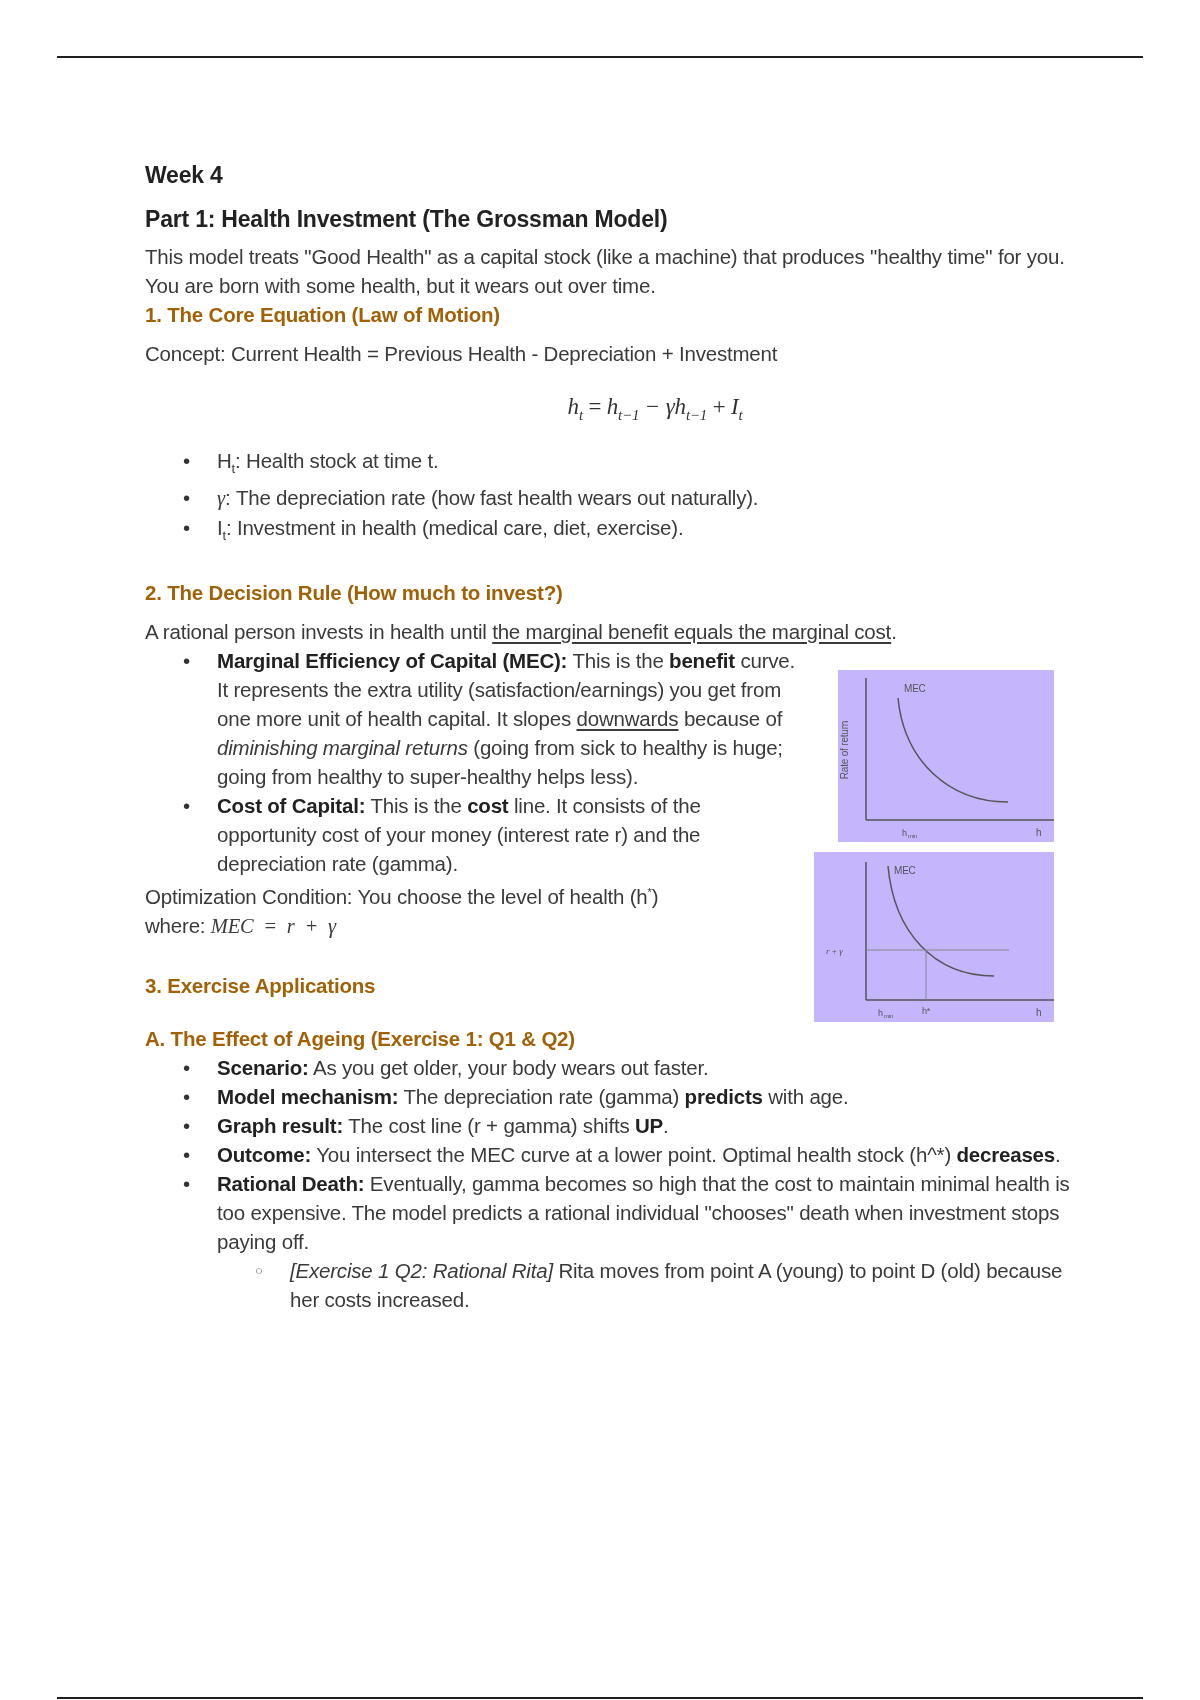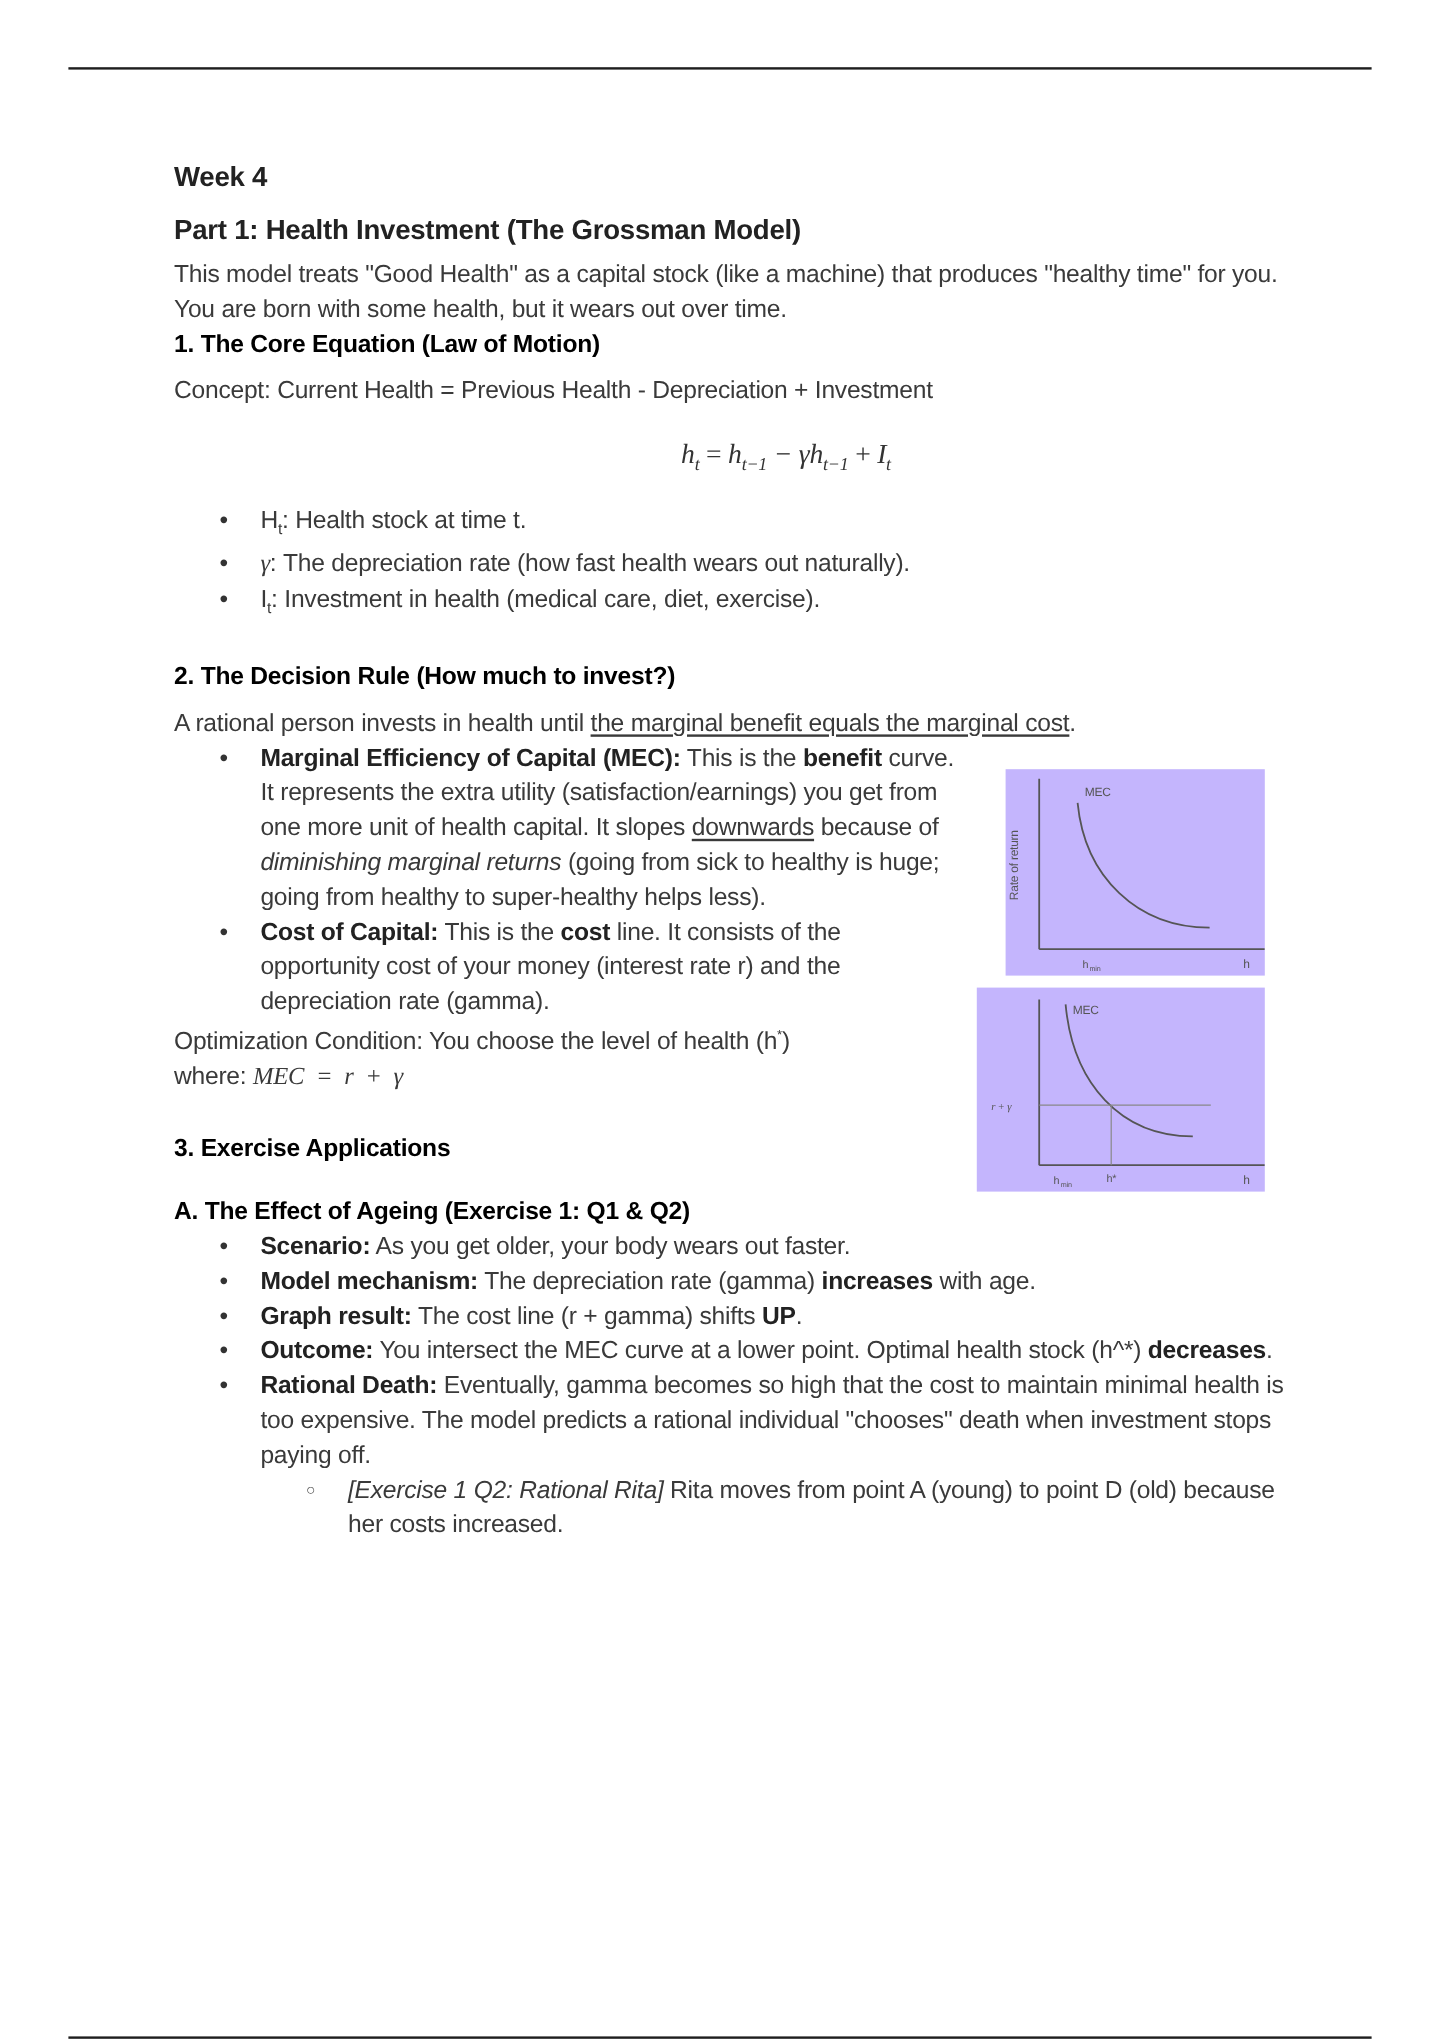--- a/index.html
+++ b/index.html
@@ -1,24 +1,24 @@
 <!DOCTYPE html>
 <html><head>
 <meta charset="utf-8">
 <style>
   html, body { margin:0; padding:0; background:#ffffff; }
   body { width:1200px; height:1700px; position:relative; overflow:hidden;
          font-family:"Liberation Sans", sans-serif; color:#3a3a3a; }
   .rule { position:absolute; left:57px; width:1086px; height:2px; background:#1e1e1e; }
   .rule.top { top:56px; }
   .rule.bottom { top:1697px; }
-  .content { position:absolute; left:145px; top:132px; width:950px; font-size:20.5px; line-height:29px; letter-spacing:-0.2px; }
+  .content { position:absolute; left:145px; top:160px; width:950px; font-size:20.5px; line-height:29px; letter-spacing:-0.2px; }
   .h-week { font-weight:bold; font-size:23px; color:#222; margin:0 0 14px 0; line-height:30px; }
   .h-part { font-weight:bold; font-size:23px; color:#222; margin:0 0 8px 0; line-height:30px; }
-  .h-sub { font-weight:bold; font-size:20.5px; color:#000000; margin:0; }
+  .h-sub { font-weight:bold; font-size:20.5px; color:#a16207; margin:0; }
   p { margin:0; }
   .mb10 { margin-bottom:10px; }
   .equation { text-align:center; font-family:"Liberation Serif", serif; font-style:italic; font-size:23px; color:#333; margin:24px 0 16px 0; padding-left:70px; }
   .equation sub { font-size:15px; }
   ul { margin:0; padding:0; list-style:none; }
   ul.bul li { position:relative; padding-left:72px; }
   ul.bul li::before { content:"•"; position:absolute; left:38px; top:0; color:#333; }
   ul.sub li { position:relative; padding-left:145px; }
   ul.sub li::before { content:"○"; position:absolute; left:110px; top:0; font-size:13px; color:#555; }
   b { color:#222; }
@@ -96,21 +96,21 @@
         <text x="222" y="164" font-size="10" fill="#555" font-family="Liberation Sans, sans-serif">h</text>
       </svg>
     </div>
   </div>
 
   <div class="h-sub" style="margin-top:30px; margin-bottom:24px;">3. Exercise Applications</div>
   <div class="h-sub">A. The Effect of Ageing (Exercise 1: Q1 &amp; Q2)</div>
 
   <ul class="bul">
     <li><b>Scenario:</b><span> As you get older, your body wears out faster.</span></li>
-    <li><b>Model mechanism:</b><span> The depreciation rate (gamma) </span><b>increases</b><span> with age.</span></li>
+    <li><b>Model mechanism:</b><span> The depreciation rate (gamma) </span><b>predicts</b><span> with age.</span></li>
     <li><b>Graph result:</b><span> The cost line (r + gamma) shifts </span><b>UP</b><span>.</span></li>
     <li><b>Outcome:</b><span> You intersect the MEC curve at a lower point. Optimal health stock (h^*) </span><b>decreases</b><span>.</span></li>
     <li><b>Rational Death:</b><span> Eventually, gamma becomes so high that the cost to maintain minimal health is too expensive. The model predicts a rational individual "chooses" death when investment stops paying off.</span></li>
   </ul>
   <ul class="sub">
     <li><i>[Exercise 1 Q2: Rational Rita]</i><span> Rita moves from point A (young) to point D (old) because her costs increased.</span></li>
   </ul>
 </div>
 
 <div class="rule bottom"></div>

